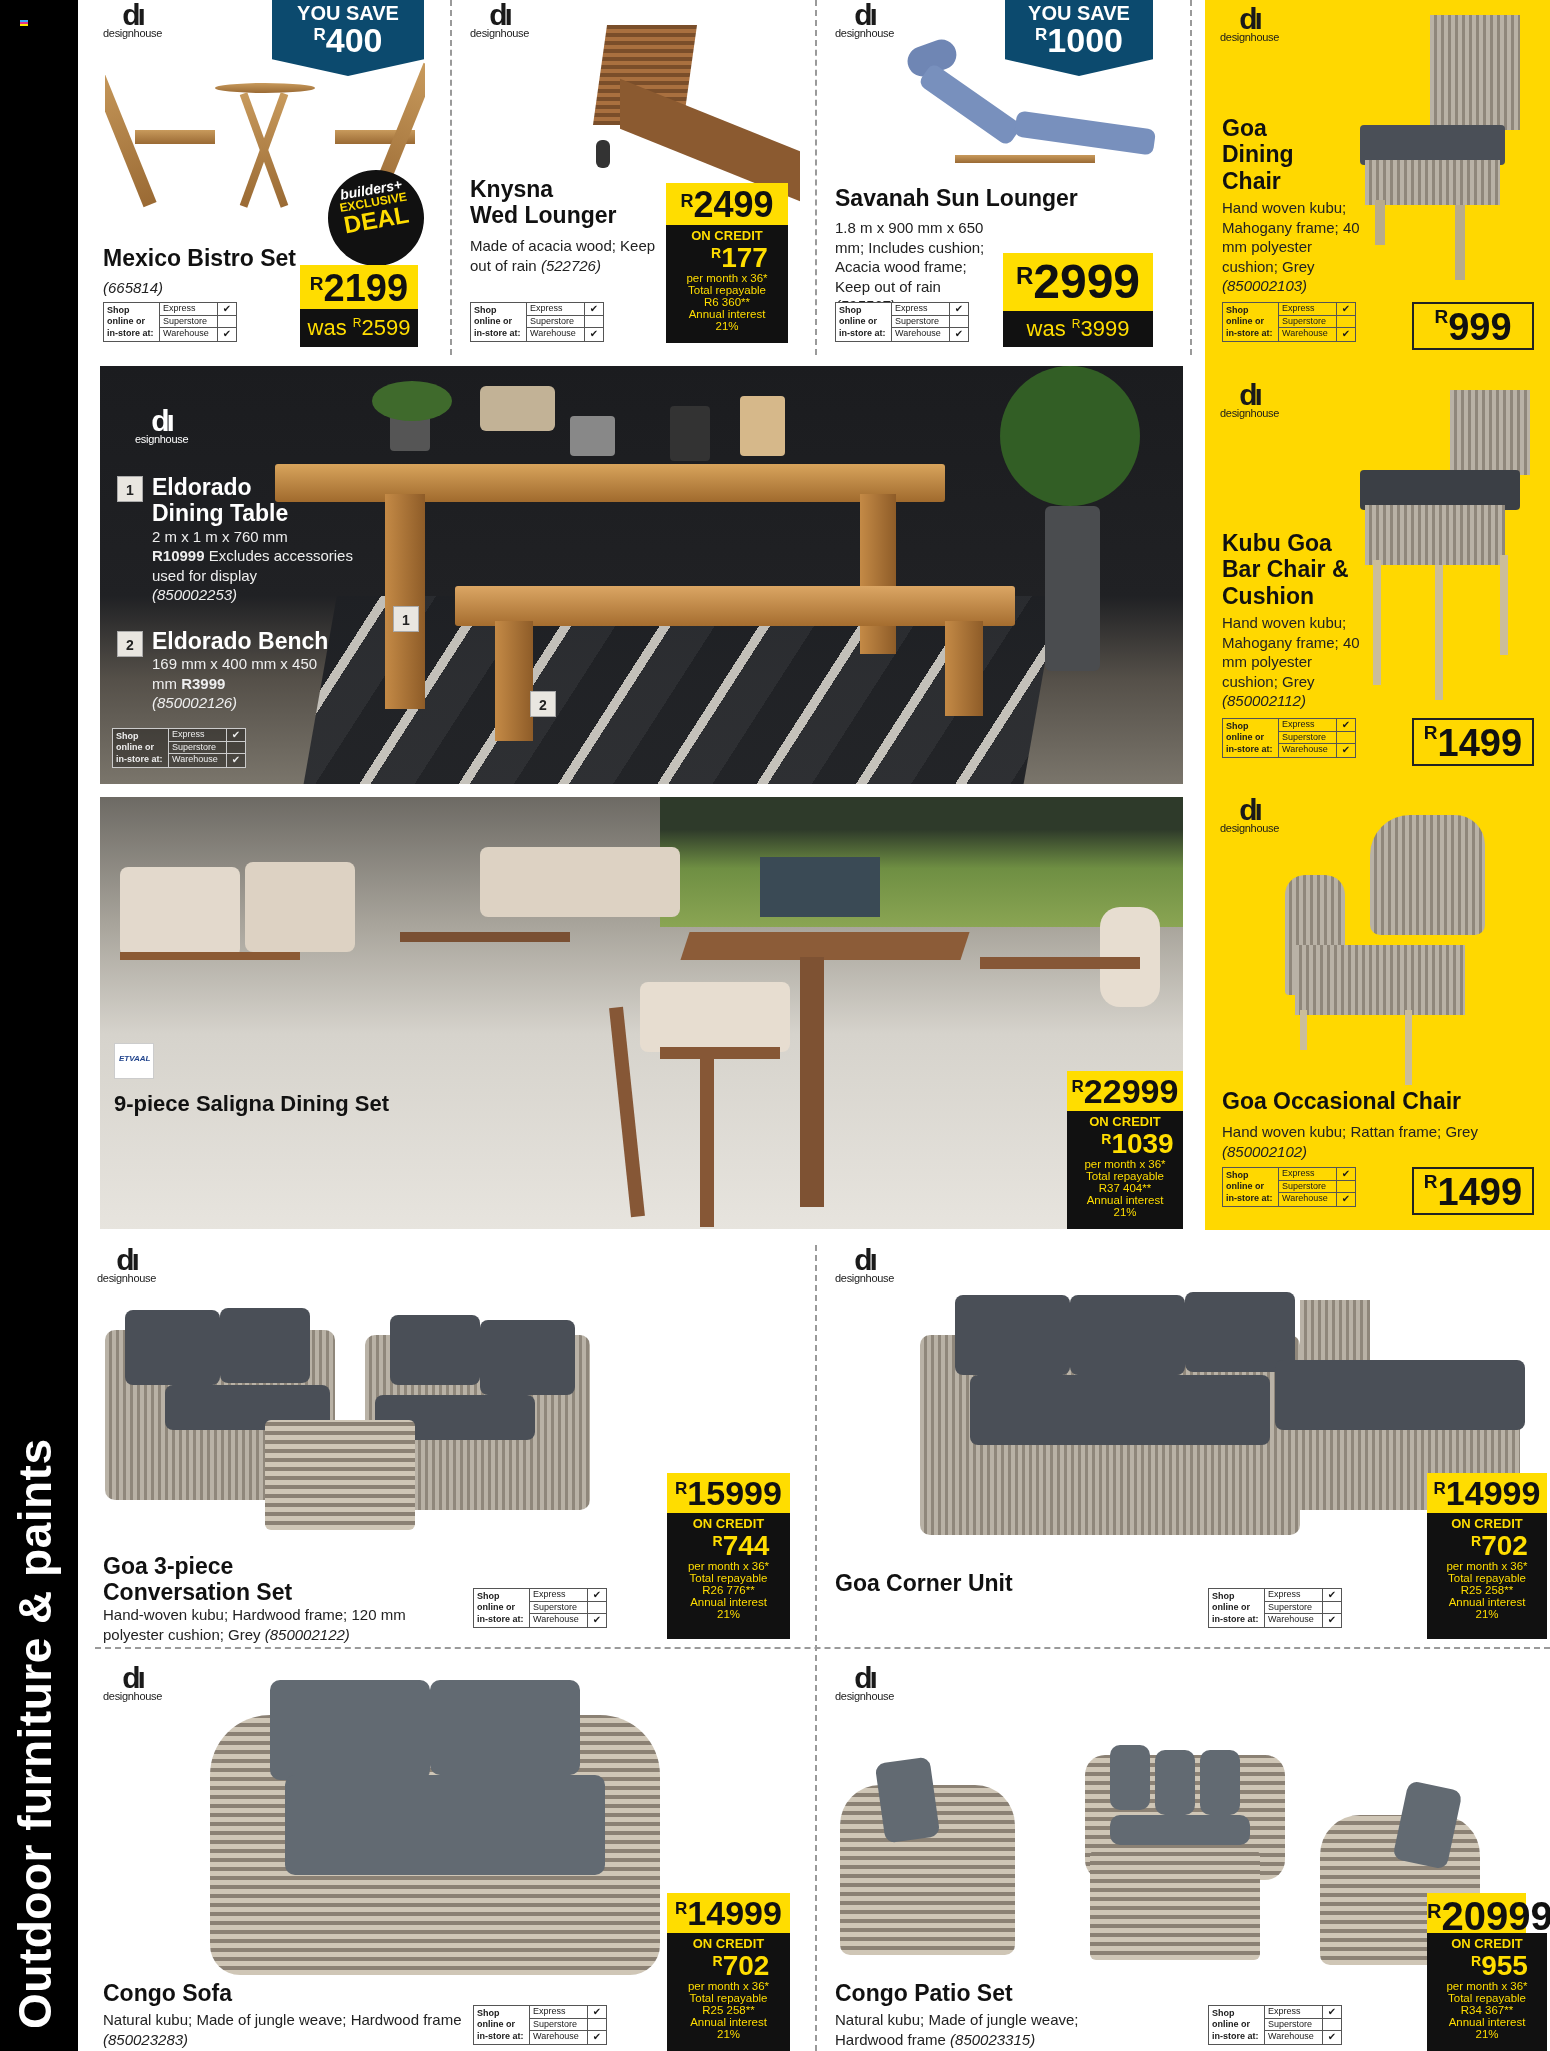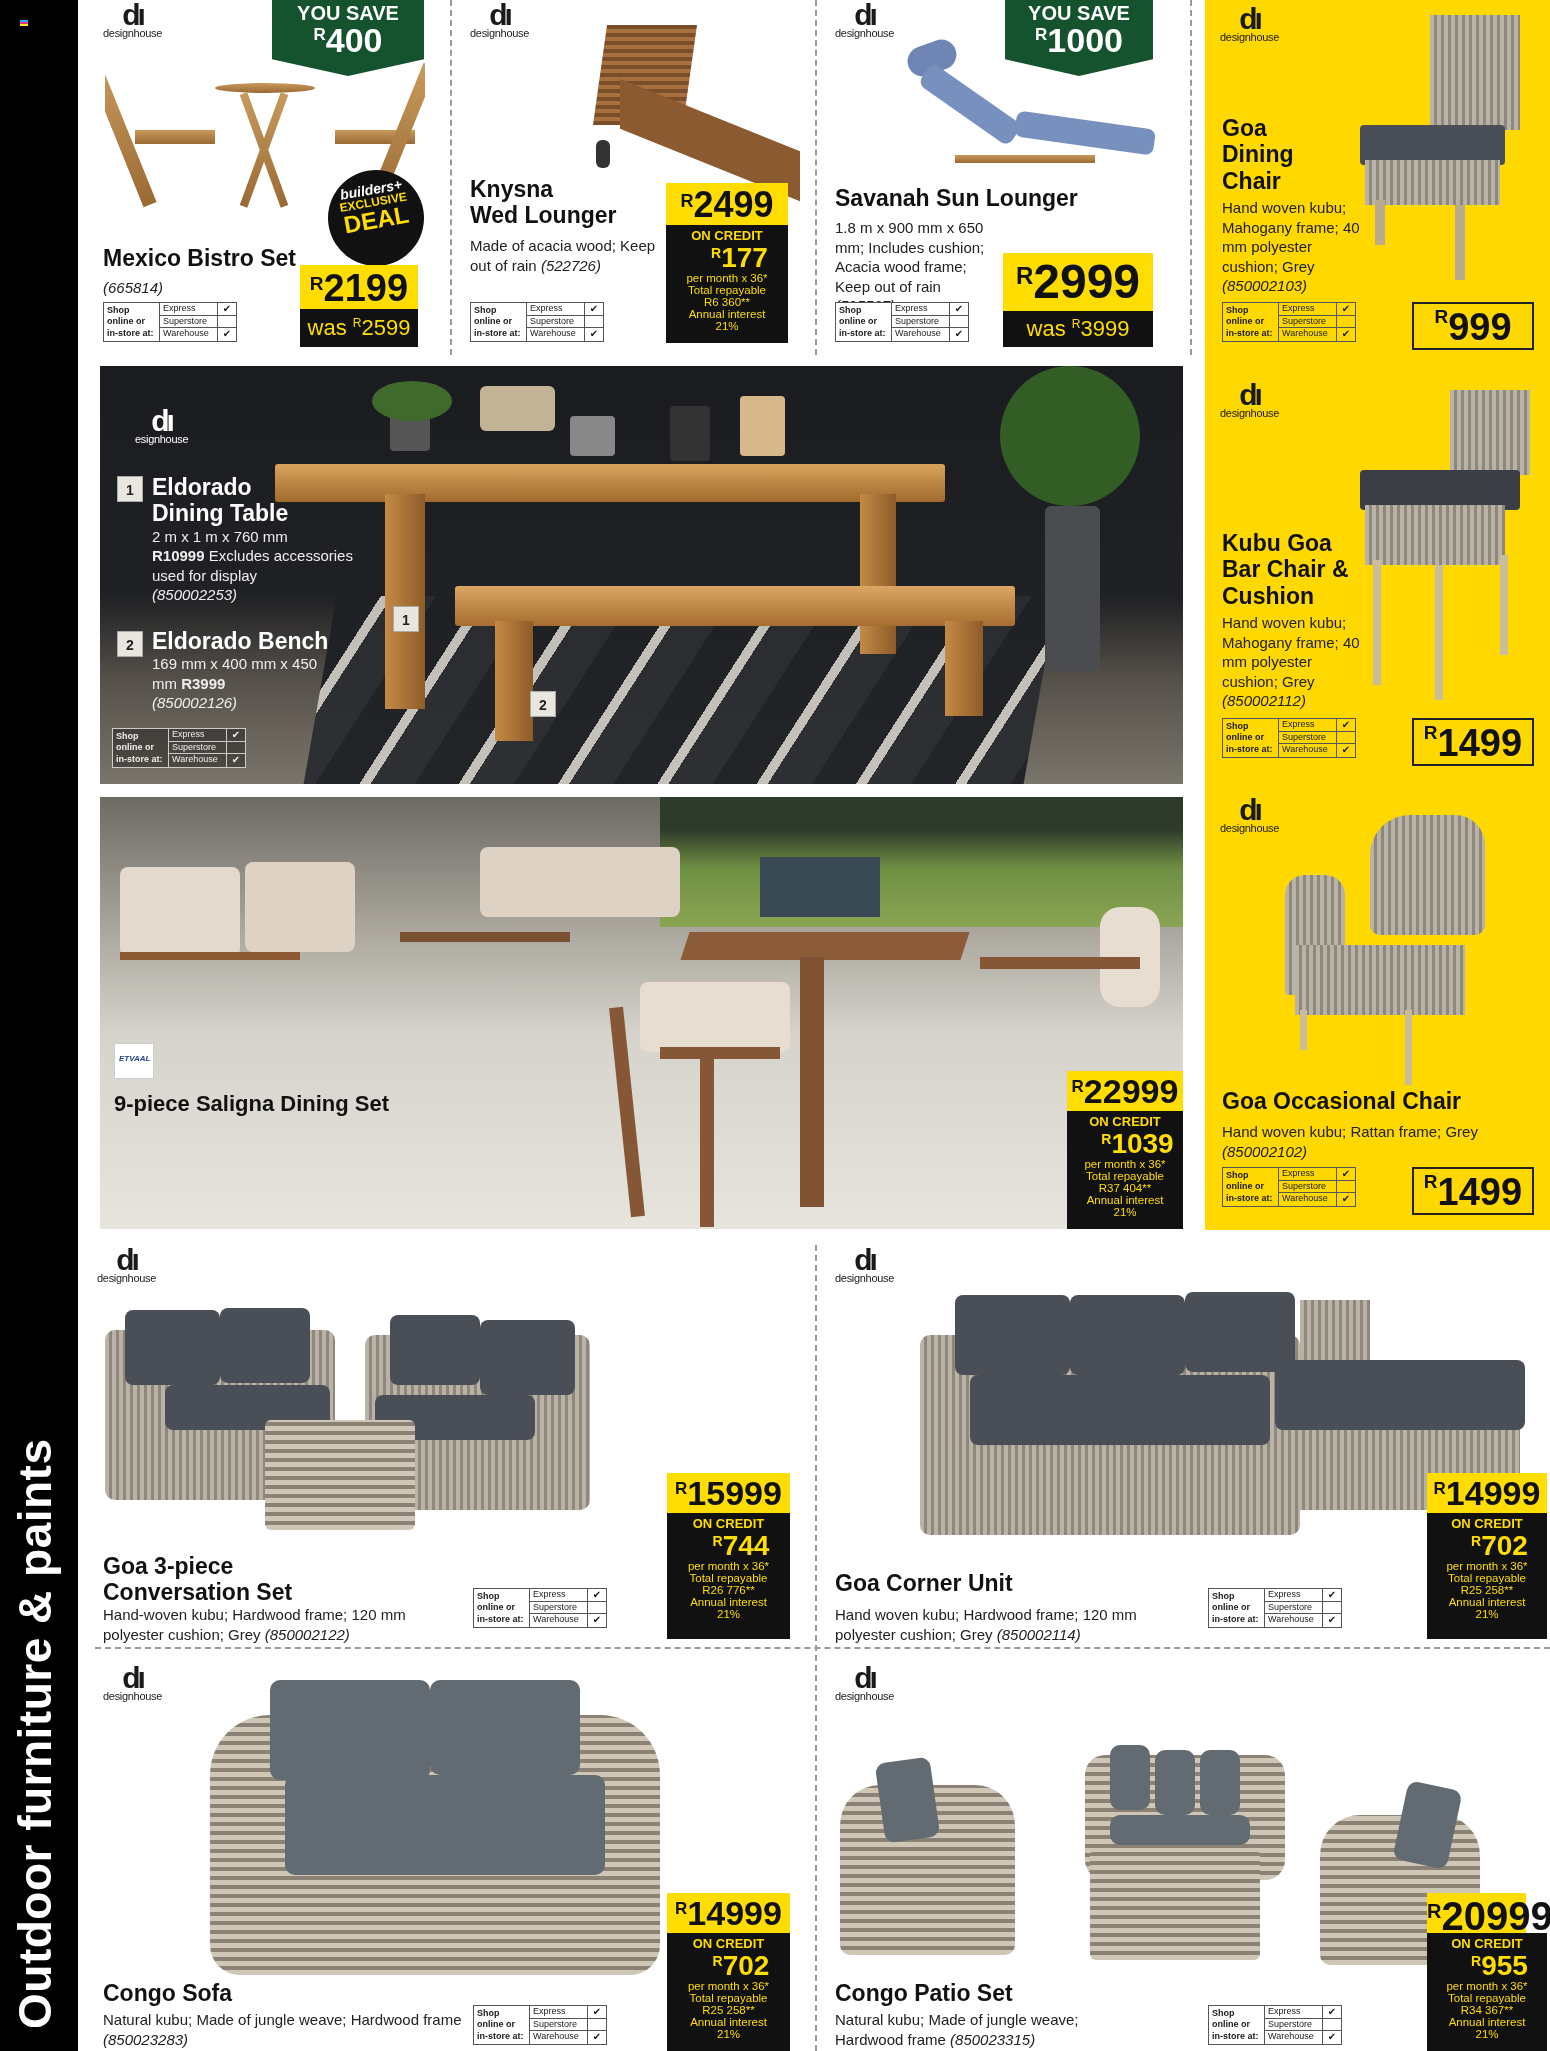--- a/index.html
+++ b/index.html
@@ -19,21 +19,21 @@
 
   .logo { position: absolute; text-align: center; line-height: 1; }
   .logo .mark { font-weight: bold; font-size: 30px; letter-spacing: -3px; display: block; }
   .logo .word { font-size: 11px; display: block; margin-top: -2px; letter-spacing: -0.3px; }
   .logo.white { color: #fff; }
 
   .ptitle { font-weight: bold; font-size: 23px; line-height: 1.15; color: #111; }
   .pdesc { font-size: 15px; line-height: 1.3; color: #222; }
   .pdesc i { font-style: italic; }
 
-  .saveflag { position: absolute; background: #14532d; color: #fff; text-align: center; font-weight: bold;
+  .saveflag { position: absolute; background: #0c4a6e; color: #fff; text-align: center; font-weight: bold;
               clip-path: polygon(0 0,100% 0,100% 78%,50% 100%,0 78%); }
   .saveflag .l1 { font-size: 20px; display: block; padding-top: 2px; }
   .saveflag .l2 { font-size: 34px; display: block; margin-top: -4px; }
   .saveflag sup, .price sup, .credit sup { font-size: 0.5em; vertical-align: top; position: relative; top: 0.25em; }
 
   .price { position: absolute; background: #ffdd00; color: #111; font-weight: bold; text-align: center; line-height: 1; }
   .was { position: absolute; background: #111; color: #ffdd00; text-align: center; font-size: 22px; line-height: 1; }
   .credit { position: absolute; background: #111; color: #ffdd00; text-align: center; line-height: 1.05; }
   .credit .oc { font-weight: bold; font-size: 13px; display: block; padding-top: 4px; }
   .credit .amt { font-weight: bold; font-size: 28px; display: block; margin-left: 25px; }
@@ -457,23 +457,20 @@
     <div class="wicker abs" style="left:0;top:55px;width:380px;height:200px;border-radius:10px"></div>
     <div class="cushion abs" style="left:35px;top:15px;width:115px;height:80px"></div>
     <div class="cushion abs" style="left:150px;top:15px;width:115px;height:80px"></div>
     <div class="cushion abs" style="left:265px;top:12px;width:110px;height:80px"></div>
     <div class="cushion abs" style="left:50px;top:95px;width:300px;height:70px"></div>
     <div class="wicker abs" style="left:350px;top:95px;width:250px;height:135px;border-radius:10px"></div>
     <div class="wicker abs" style="left:380px;top:20px;width:70px;height:90px"></div>
     <div class="cushion abs" style="left:355px;top:80px;width:250px;height:70px"></div>
   </div>
   <div class="ptitle abs" style="left:10px;top:325px">Goa Corner Unit</div>
-  <div class="pdesc abs" style="left:10px;top:360px;width:360px">
-    <span>Hand woven kubu; Hardwood frame; 120 mm polyester cushion; Grey</span> <i>(850002114)</i>
-  </div>
   <div class="shop" style="left:383px;top:343px">
     <div class="lbl">Shop online or in-store at:</div>
     <div class="opt">Express</div>
       <div class="chk">✔</div>
     <div class="opt">Superstore</div>
       <div class="chk"></div>
     <div class="opt last">Warehouse</div>
       <div class="chk last">✔</div>
   </div>
   <div class="price" style="left:602px;top:228px;width:120px;height:40px;font-size:34px;padding-top:3px">

